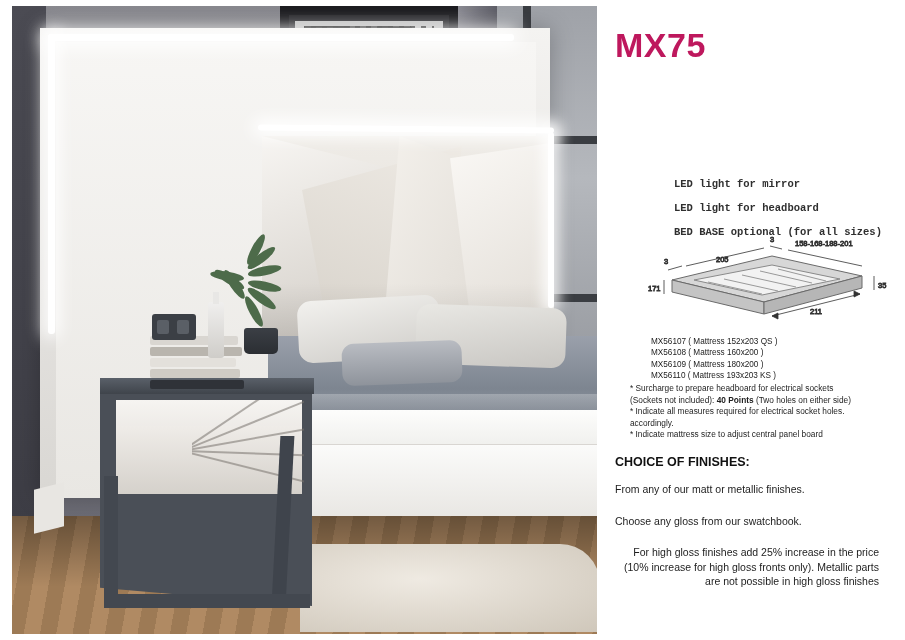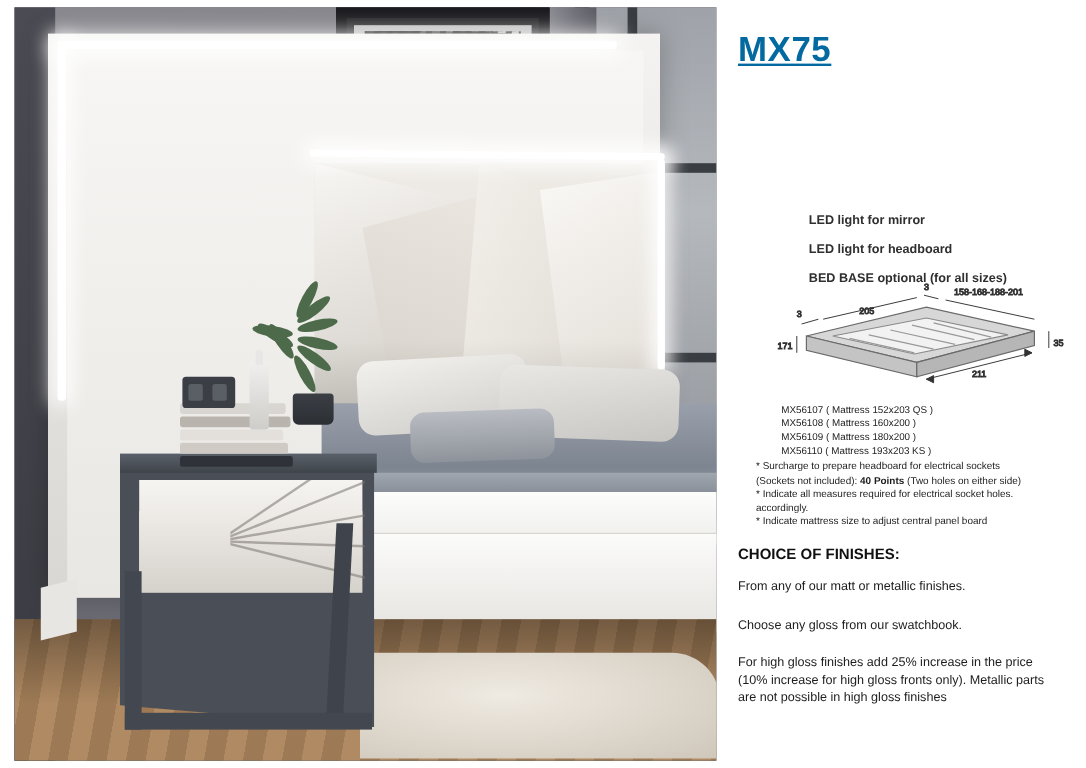--- a/index.html
+++ b/index.html
@@ -268,24 +268,24 @@
     background: #e8e6e2; transform: skewY(-14deg);
   }
 
   
   .spec {
     position: absolute; left: 612px; top: 0; width: 293px; height: 640px;
     background: #ffffff;
   }
   .title {
     position: absolute; left: 3px; top: 26px;
-    font-size: 29px; font-weight: bold; color: #0369a1; letter-spacing: .5px; text-decoration: underline;
+    font-size: 34px; font-weight: bold; color: #be185d; letter-spacing: .5px;
   }
   .feature-list {
-    position: absolute; left: 62px; top: 178px; width: 230px;
+    position: absolute; left: 62px; top: 178px; width: 230px; font-family: Liberation Mono, monospace;
   }
   .feature-list div {
     font-size: 10.5px; font-weight: bold; color: #2f2f2f; margin-bottom: 12px;
   }
 
   
   .drawing {
     position: absolute; left: 0px; top: 232px; width: 293px; height: 100px;
   }
   .drawing svg { display: block; }
@@ -302,21 +302,21 @@
   .notes b { font-weight: bold; }
 
   .finishes-title {
     position: absolute; left: 3px; top: 455px;
     font-size: 12.5px; font-weight: bold; color: #111;
   }
   .finishes {
     position: absolute; left: 3px; top: 482px; width: 280px;
   }
   .finishes p { margin: 0 16px 17px 0; font-size: 10.5px; color: #1d1d1d; line-height: 14.5px; }
-  .finishes p.last { margin-bottom: 0; }
+  .finishes p.last { margin-bottom: 0; text-align: right; }
 </style>
 </head>
 <body>
 
 <div class="page">
 
   <div class="photo">
     <div class="photo-inner">
       <div class="wall-right"></div>
       <div class="window">

